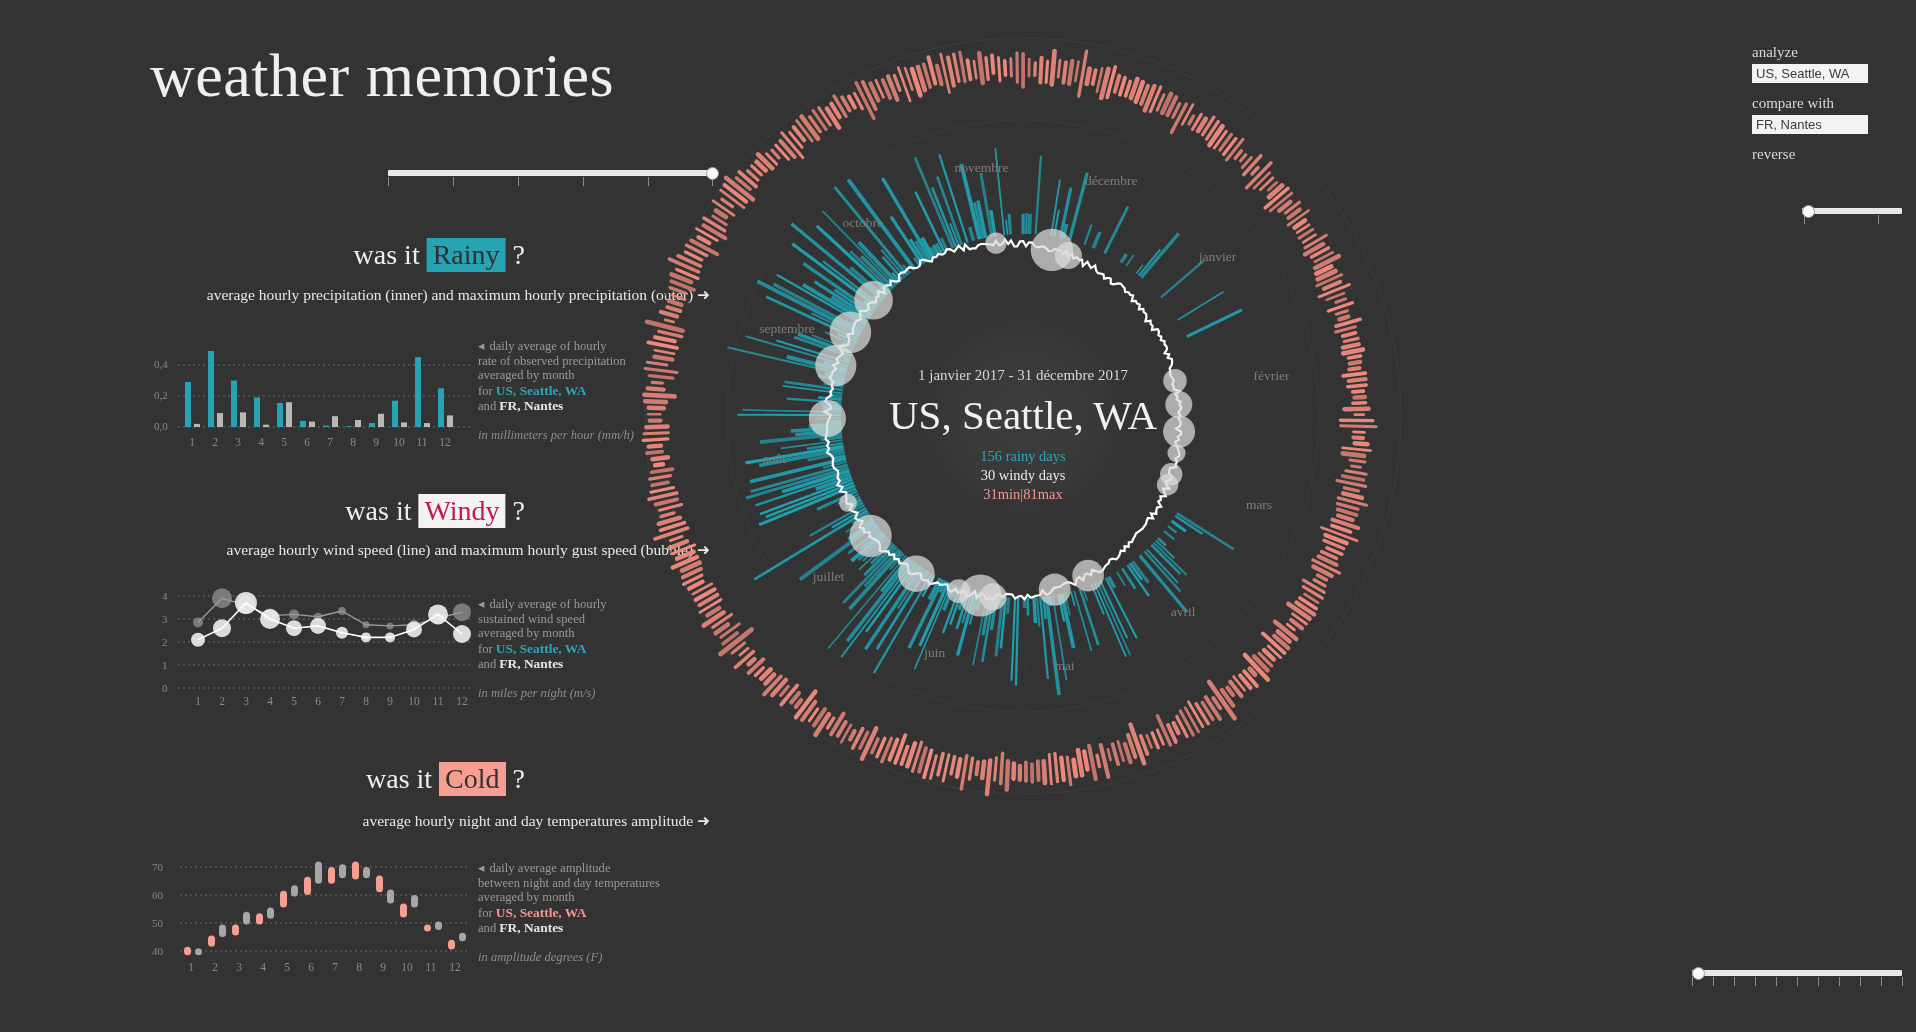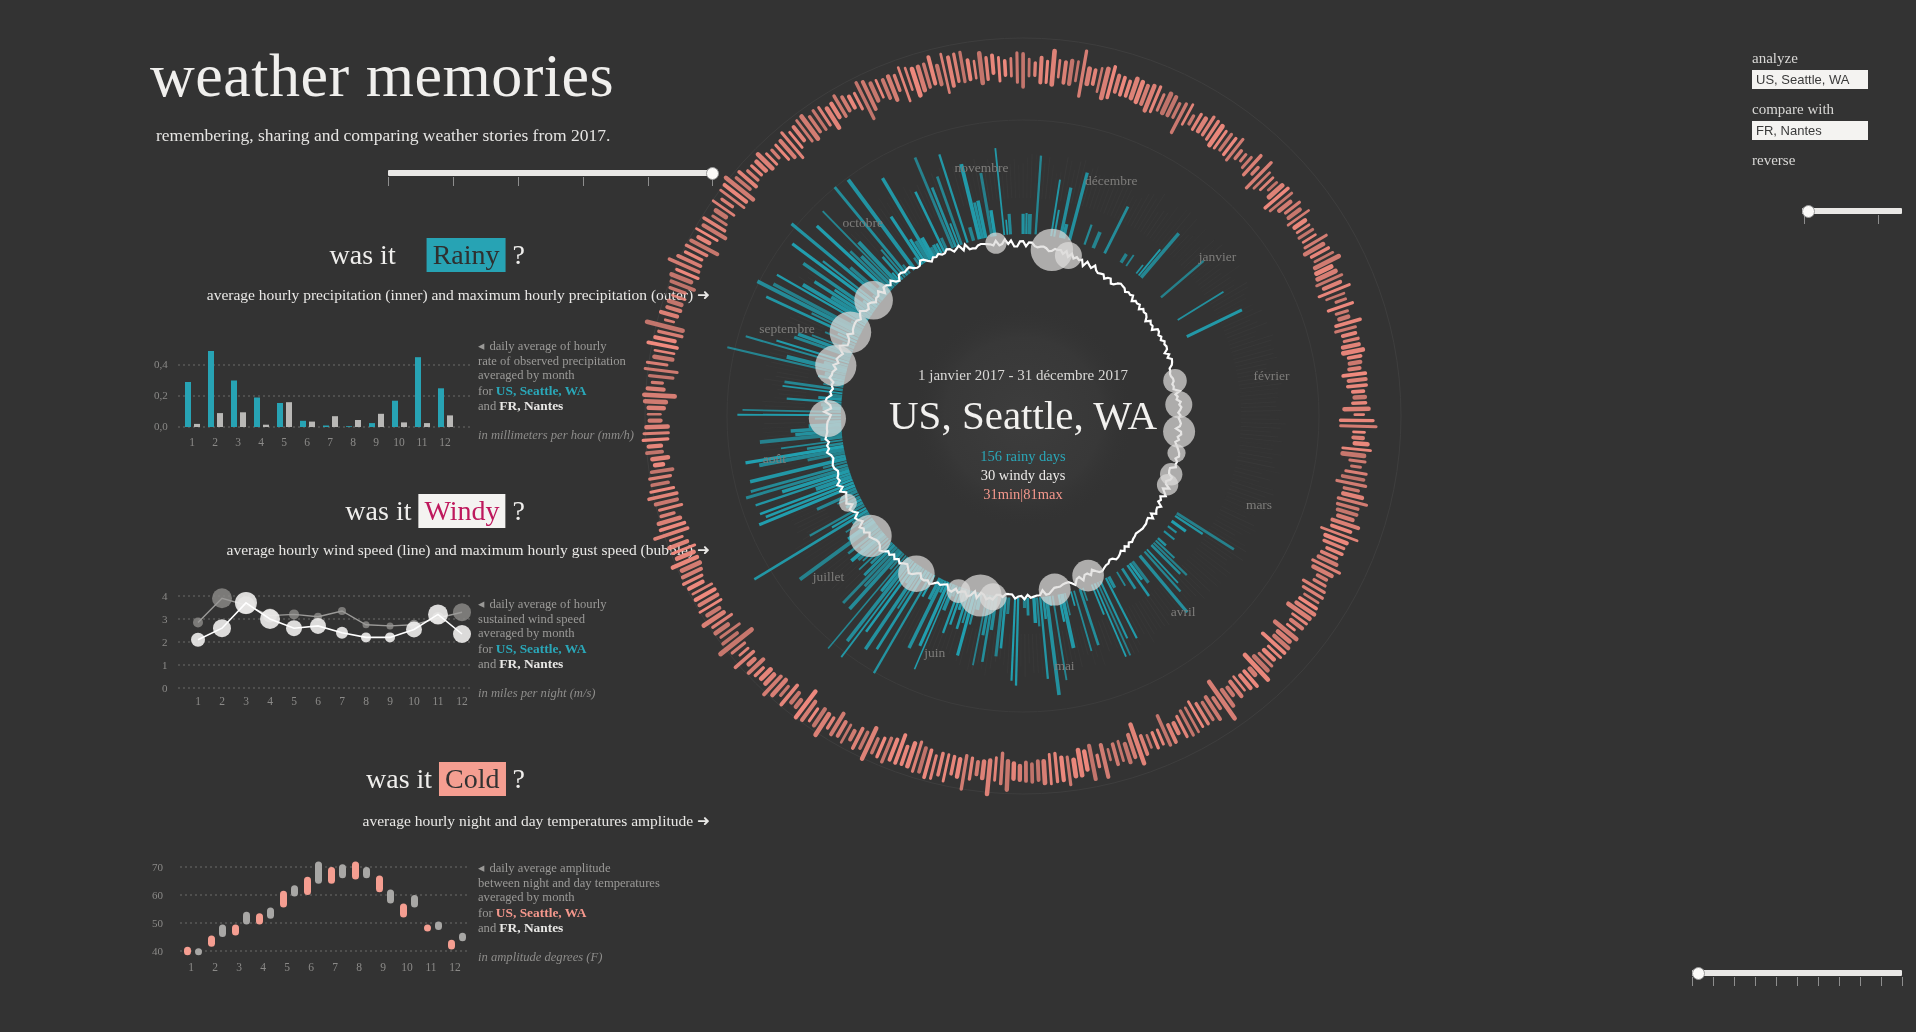--- a/index.html
+++ b/index.html
@@ -30,21 +30,21 @@
   .sl-track { position: absolute; left: 0; top: 4px; width: 100%; height: 6px;
               background: #e9e8e6; border-radius: 1px; }
   .sl-ticks { position: absolute; left: 0; top: 11px; width: 100%; height: 9px; }
   .sl-tick { position: absolute; top: 0; width: 1px; height: 9px; background: #8d8d8d; }
   .sl-handle { position: absolute; width: 13px; height: 13px; border-radius: 50%;
                background: #fbfaf8; border: 1px solid #9a9a9a; top: 1px; }
 
   
   .q-head { position: absolute; font-size: 28px; color: #efeeec; white-space: nowrap; }
   .q-head .hl { padding: 1px 6px 2px 6px; }
-  .hl-rain { background: #27a3b4; color: #2f2f2f; margin-left: 24px; }
+  .hl-rain { background: #27a3b4; color: #2f2f2f; }
   .hl-wind { background: #f4f3f1; color: #be185d; }
   .hl-cold { background: #f59e91; color: #323232; text-align: right; }
 
   .q-sub { position: absolute; font-size: 15.5px; color: #e9e8e6; white-space: nowrap; }
 
   
   .legend { position: absolute; font-size: 12.6px; color: #9a9997; line-height: 1.16; }
   .legend .strong-teal { color: #2aa7b8; font-weight: bold; font-size: 13.4px; }
   .legend .strong-white { color: #e9e8e6; font-weight: bold; font-size: 13.4px; }
   .legend .strong-salmon { color: #f4978c; font-weight: bold; font-size: 13.4px; }
@@ -61,40 +61,39 @@
   
   .radial { position: absolute; left: 620px; top: 0; width: 1100px; height: 1032px; }
   .center-date { fill: #d9d8d6; font-size: 15px; text-anchor: middle; font-family: "Liberation Serif", serif; }
   .center-city { fill: #f2f1ef; font-size: 41px; text-anchor: middle; font-family: "Liberation Serif", serif; }
   .center-rain { fill: #2aa7b8; font-size: 14.5px; text-anchor: middle; font-family: "Liberation Serif", serif; }
   .center-wind { fill: #eceae8; font-size: 14.5px; text-anchor: middle; font-family: "Liberation Serif", serif; }
   .center-temp { fill: #f4978c; font-size: 14.5px; text-anchor: middle; font-family: "Liberation Serif", serif; }
   .month-lab { fill: #7e7d7b; font-size: 13.5px; text-anchor: middle; font-family: "Liberation Serif", serif; }
 
   
-  .controls { position: absolute; right: 14px; top: 50px; width: 150px; }
+  .controls { position: absolute; right: 14px; top: 44px; width: 150px; }
   .ctl-label { font-size: 15px; color: #d9d8d6; margin-bottom: 3px; }
   .ctl-select {
     width: 116px; height: 19px; background: #f4f3f1; color: #3a3a3a;
     border: none; font-size: 13px; font-family: "Liberation Sans", sans-serif;
     padding: 0 4px; line-height: 19px; margin-bottom: 12px;
     white-space: nowrap; overflow: hidden;
   }
   .slider-rev { position: absolute; right: 14px; top: 204px; width: 100px; height: 20px; }
   .slider-bot { position: absolute; right: 14px; top: 966px; width: 210px; height: 20px; }
 </style>
 </head>
 <body>
 
 <div id="app">
 
   <div class="left-col">
 
     <div class="title">weather memories</div>
-    <div class="subtitle">remembering, sharing and comparing weather stories from 2017.</div>
 
     <div class="slider-top">
       <div class="sl-track"></div>
       <div class="sl-ticks">
         <div class="sl-tick" style="left:0%"></div>
         <div class="sl-tick" style="left:20%"></div>
         <div class="sl-tick" style="left:40%"></div>
         <div class="sl-tick" style="left:60%"></div>
         <div class="sl-tick" style="left:80%"></div>
         <div class="sl-tick" style="left:99.6%"></div>

